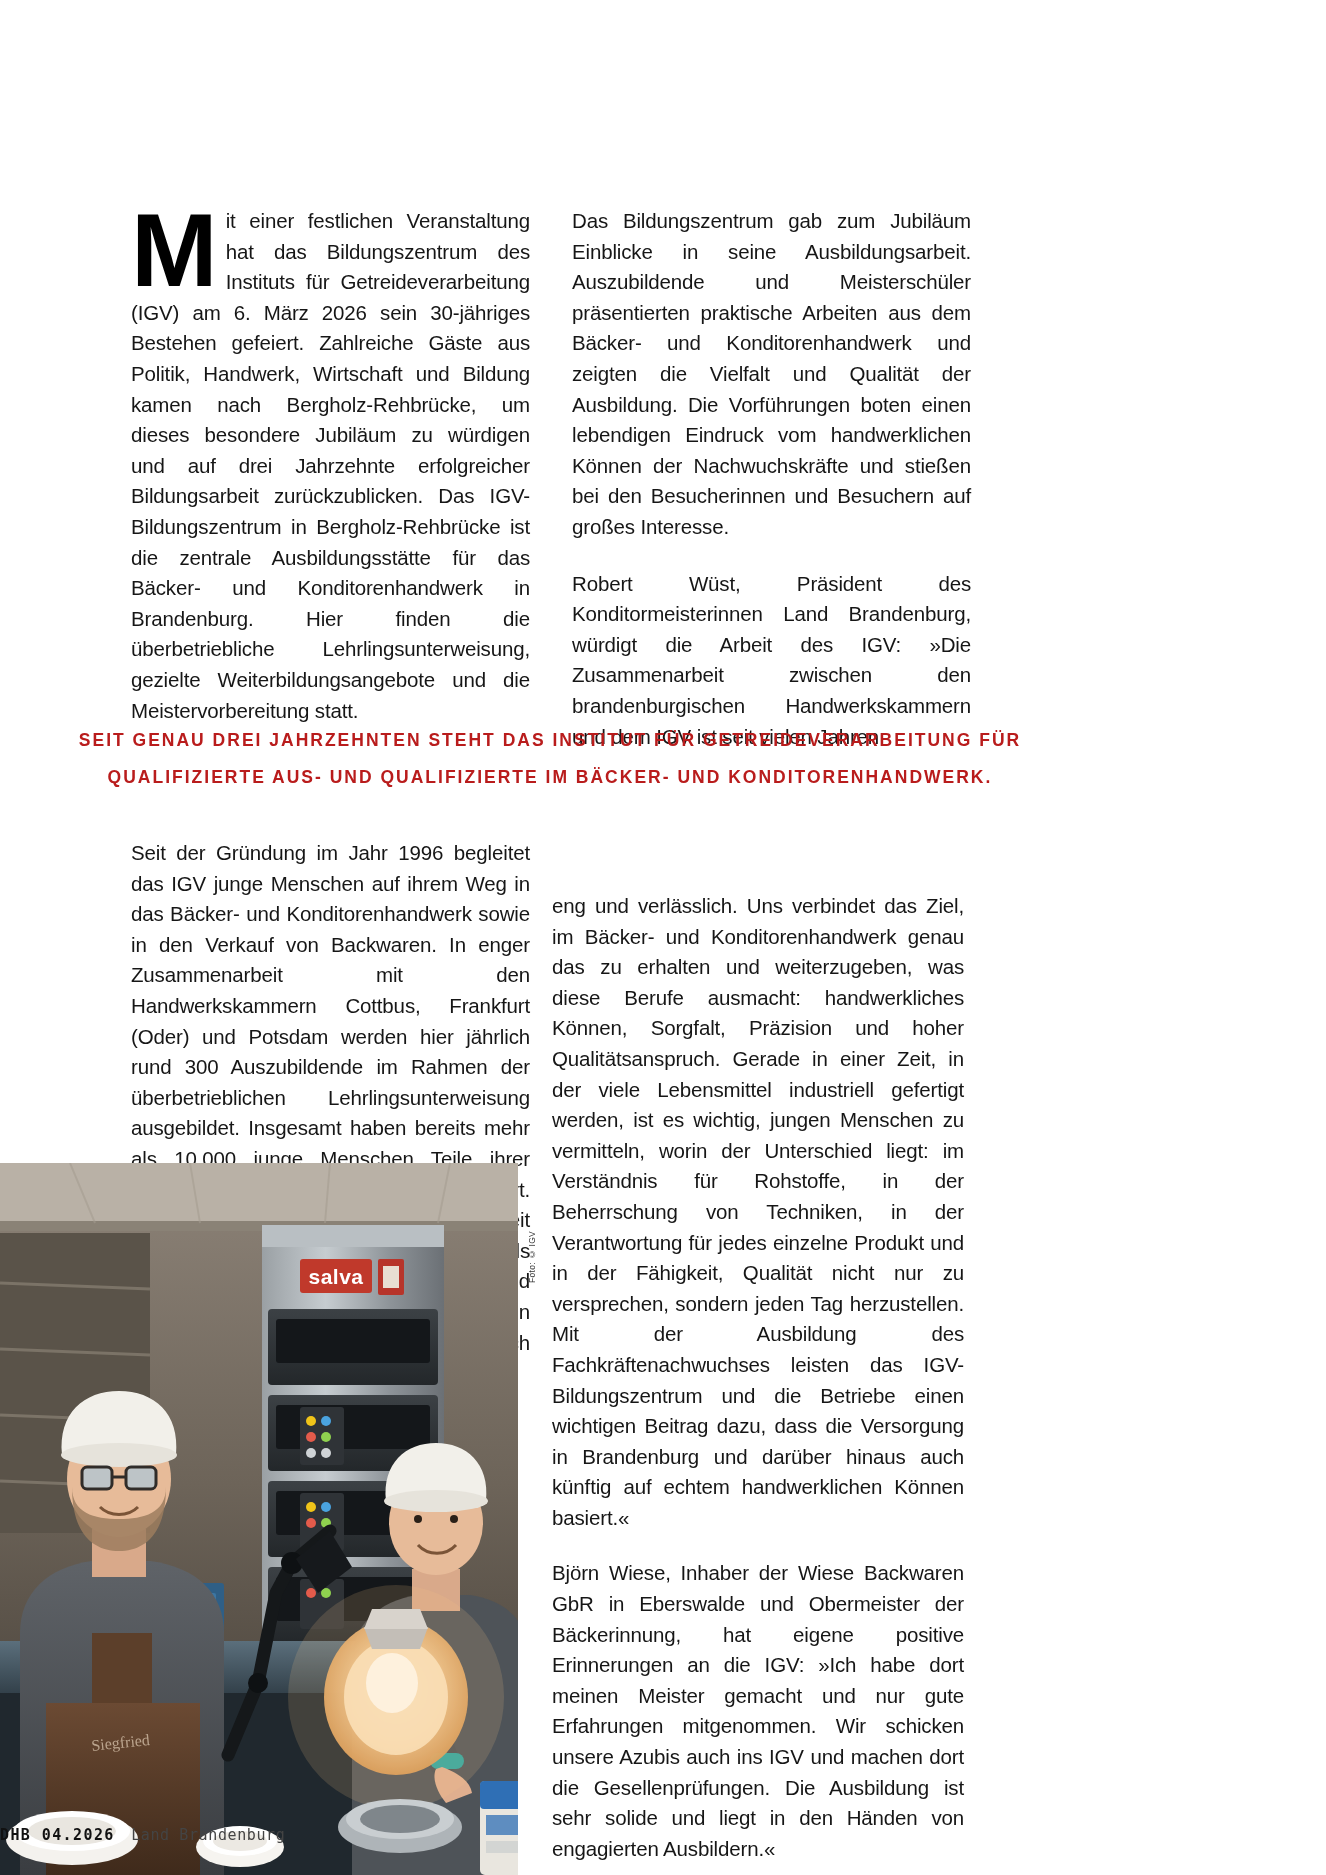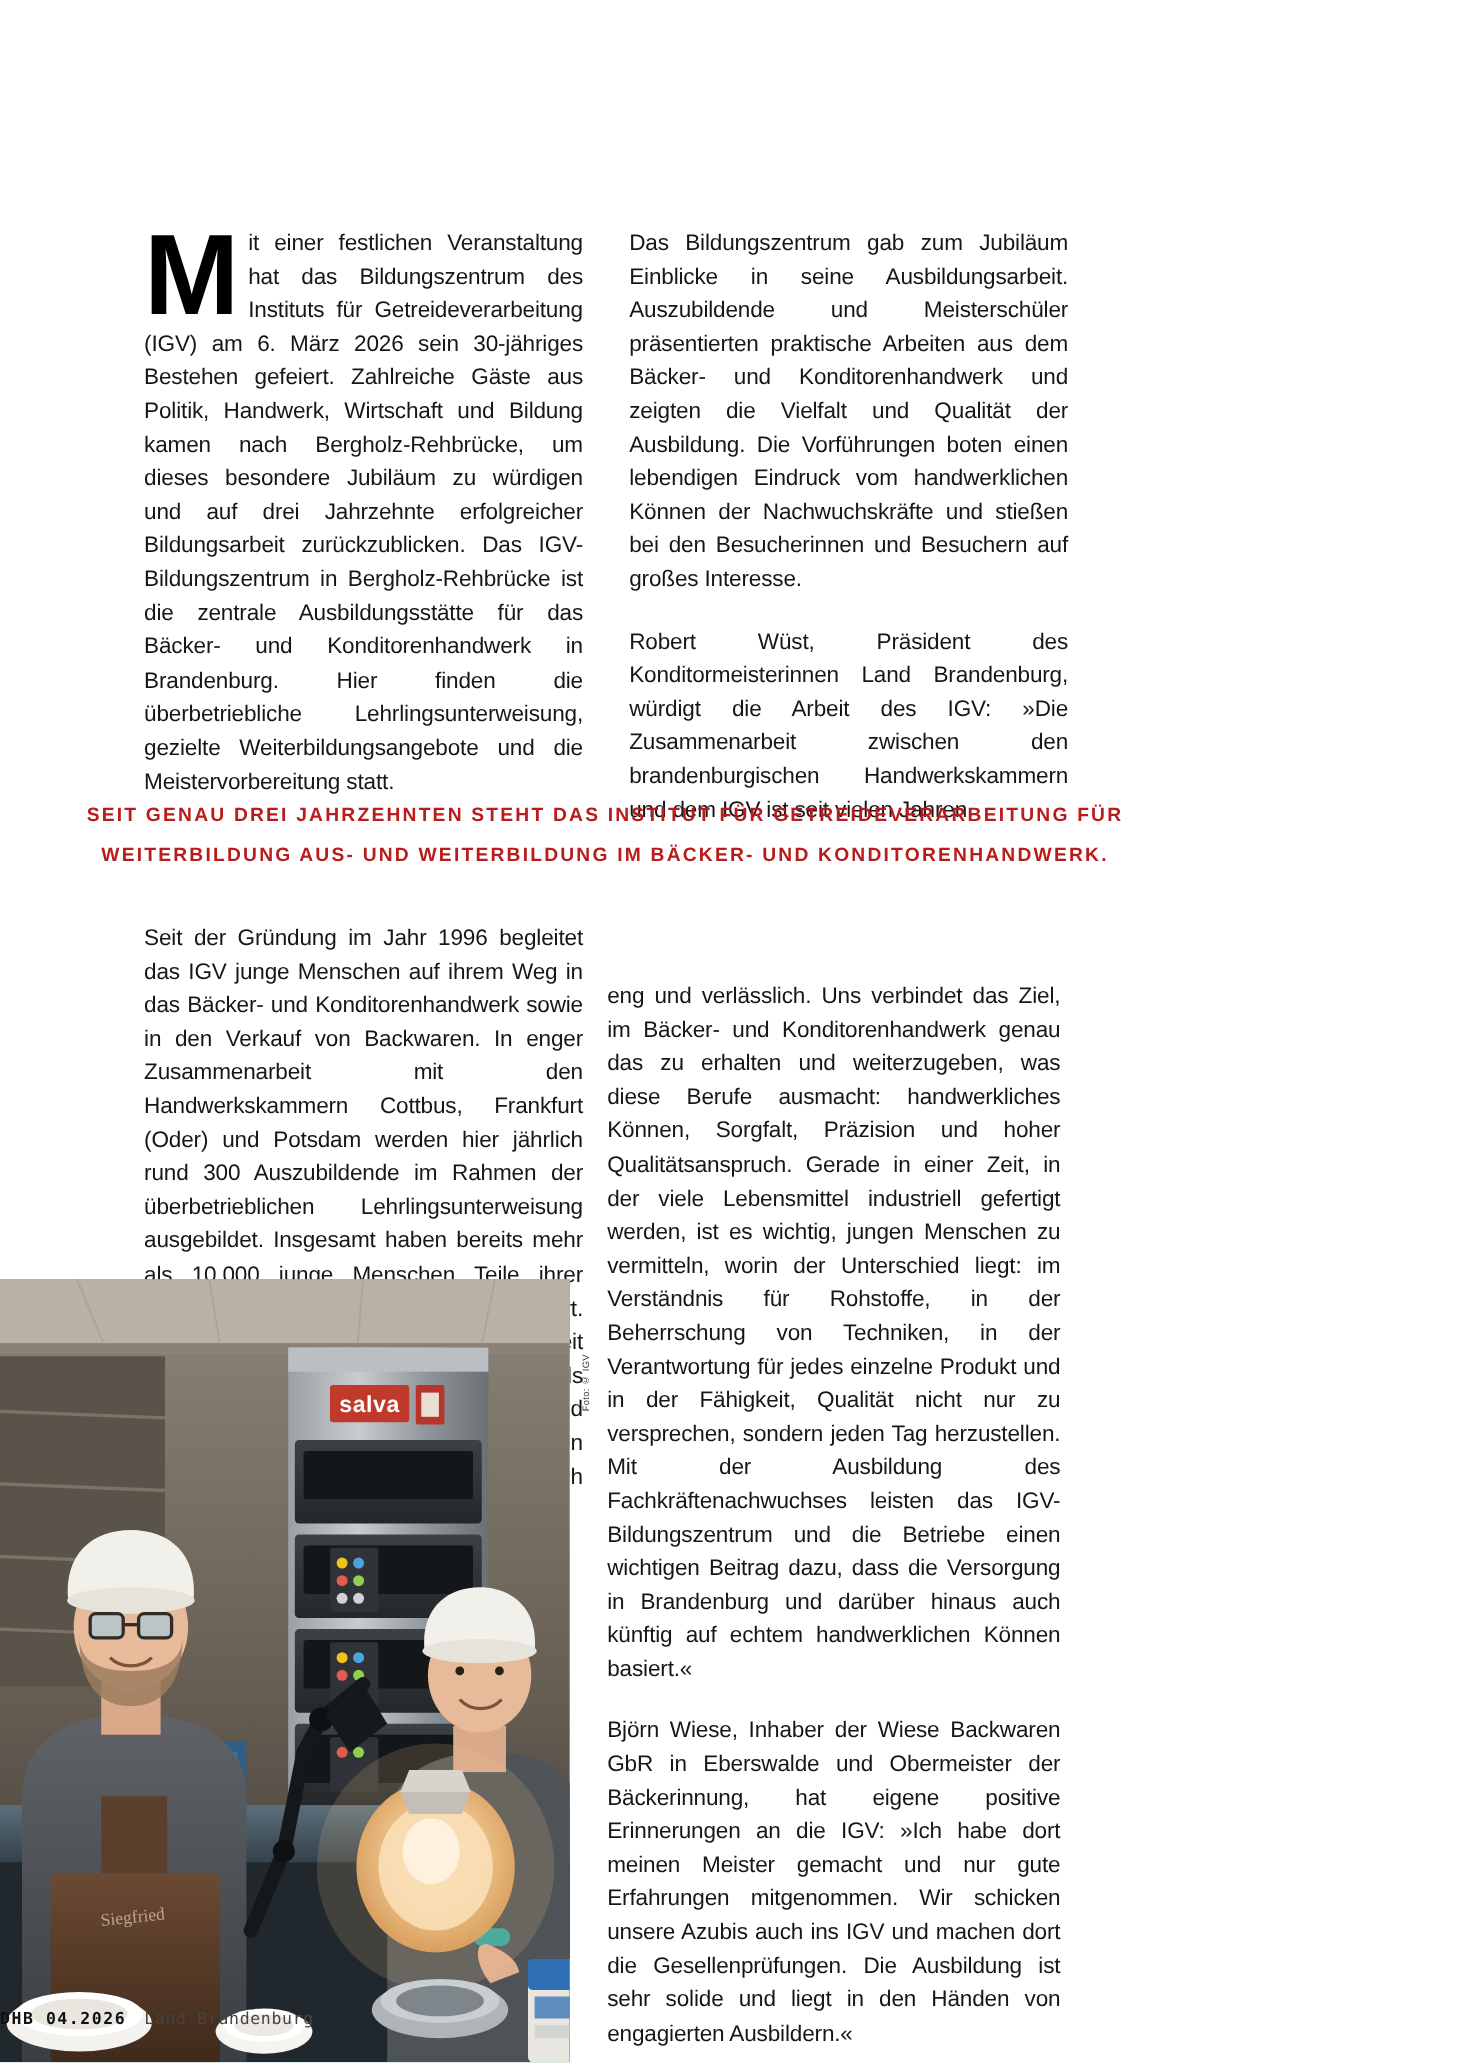--- a/index.html
+++ b/index.html
@@ -171,21 +171,21 @@
     </div>
     <div class="intro-col">
       <p>Das Bildungszentrum gab zum Jubiläum Einblicke in seine Ausbildungsarbeit. Auszubildende und Meisterschüler präsentierten praktische Arbeiten aus dem Bäcker- und Konditorenhandwerk und zeigten die Vielfalt und Qualität der Ausbildung. Die Vorführungen boten einen lebendigen Eindruck vom handwerklichen Können der Nachwuchskräfte und stießen bei den Besucherinnen und Besuchern auf großes Interesse.</p>
       <p>Robert Wüst, Präsident des Konditormeisterinnen Land Brandenburg, würdigt die Arbeit des IGV: »Die Zusammenarbeit zwischen den brandenburgischen Handwerkskammern und dem IGV ist seit vielen Jahren</p>
     </div>
   </div>
 
 
   <div class="kicker">
     <span class="k-line">SEIT GENAU DREI JAHRZEHNTEN STEHT DAS INSTITUT FÜR GETREIDEVERARBEITUNG FÜR</span>
-    <span class="k-line">WEITERBILDUNG AUS- UND WEITERBILDUNG IM BÄCKER- UND KONDITORENHANDWERK.</span>
+    <span class="k-line">QUALIFIZIERTE AUS- UND QUALIFIZIERTE IM BÄCKER- UND KONDITORENHANDWERK.</span>
   </div>
 
   <div class="body-left">
     <p>Seit der Gründung im Jahr 1996 begleitet das IGV junge Menschen auf ihrem Weg in das Bäcker- und Konditorenhandwerk sowie in den Verkauf von Backwaren. In enger Zusammenarbeit mit den Handwerkskammern Cottbus, Frankfurt (Oder) und Potsdam werden hier jährlich rund 300 Auszubildende im Rahmen der überbetrieblichen Lehrlingsunterweisung ausgebildet. Insgesamt haben bereits mehr als 10.000 junge Menschen Teile ihrer Ausbildung im Bildungszentrum absolviert. Auch die Meisterqualifizierung hat dort seit vielen Jahren einen festen Platz: Mehr als 1.000 angehende Bäcker- und Konditormeisterinnen und -meister haben ihre Meistervorbereitung am IGV erfolgreich abgeschlossen.</p>
   </div>
 
   <div class="body-right">
     <p>eng und verlässlich. Uns verbindet das Ziel, im Bäcker- und Konditorenhandwerk genau das zu erhalten und weiterzugeben, was diese Berufe ausmacht: handwerkliches Können, Sorgfalt, Präzision und hoher Qualitätsanspruch. Gerade in einer Zeit, in der viele Lebensmittel industriell gefertigt werden, ist es wichtig, jungen Menschen zu vermitteln, worin der Unterschied liegt: im Verständnis für Rohstoffe, in der Beherrschung von Techniken, in der Verantwortung für jedes einzelne Produkt und in der Fähigkeit, Qualität nicht nur zu versprechen, sondern jeden Tag herzustellen. Mit der Ausbildung des Fachkräftenachwuchses leisten das IGV-Bildungszentrum und die Betriebe einen wichtigen Beitrag dazu, dass die Versorgung in Brandenburg und darüber hinaus auch künftig auf echtem handwerklichen Können basiert.«</p>
     <p>Björn Wiese, Inhaber der Wiese Backwaren GbR in Eberswalde und Obermeister der Bäckerinnung, hat eigene positive Erinnerungen an die IGV: »Ich habe dort meinen Meister gemacht und nur gute Erfahrungen mitgenommen. Wir schicken unsere Azubis auch ins IGV und machen dort die Gesellenprüfungen. Die Ausbildung ist sehr solide und liegt in den Händen von engagierten Ausbildern.«</p>
   </div>

